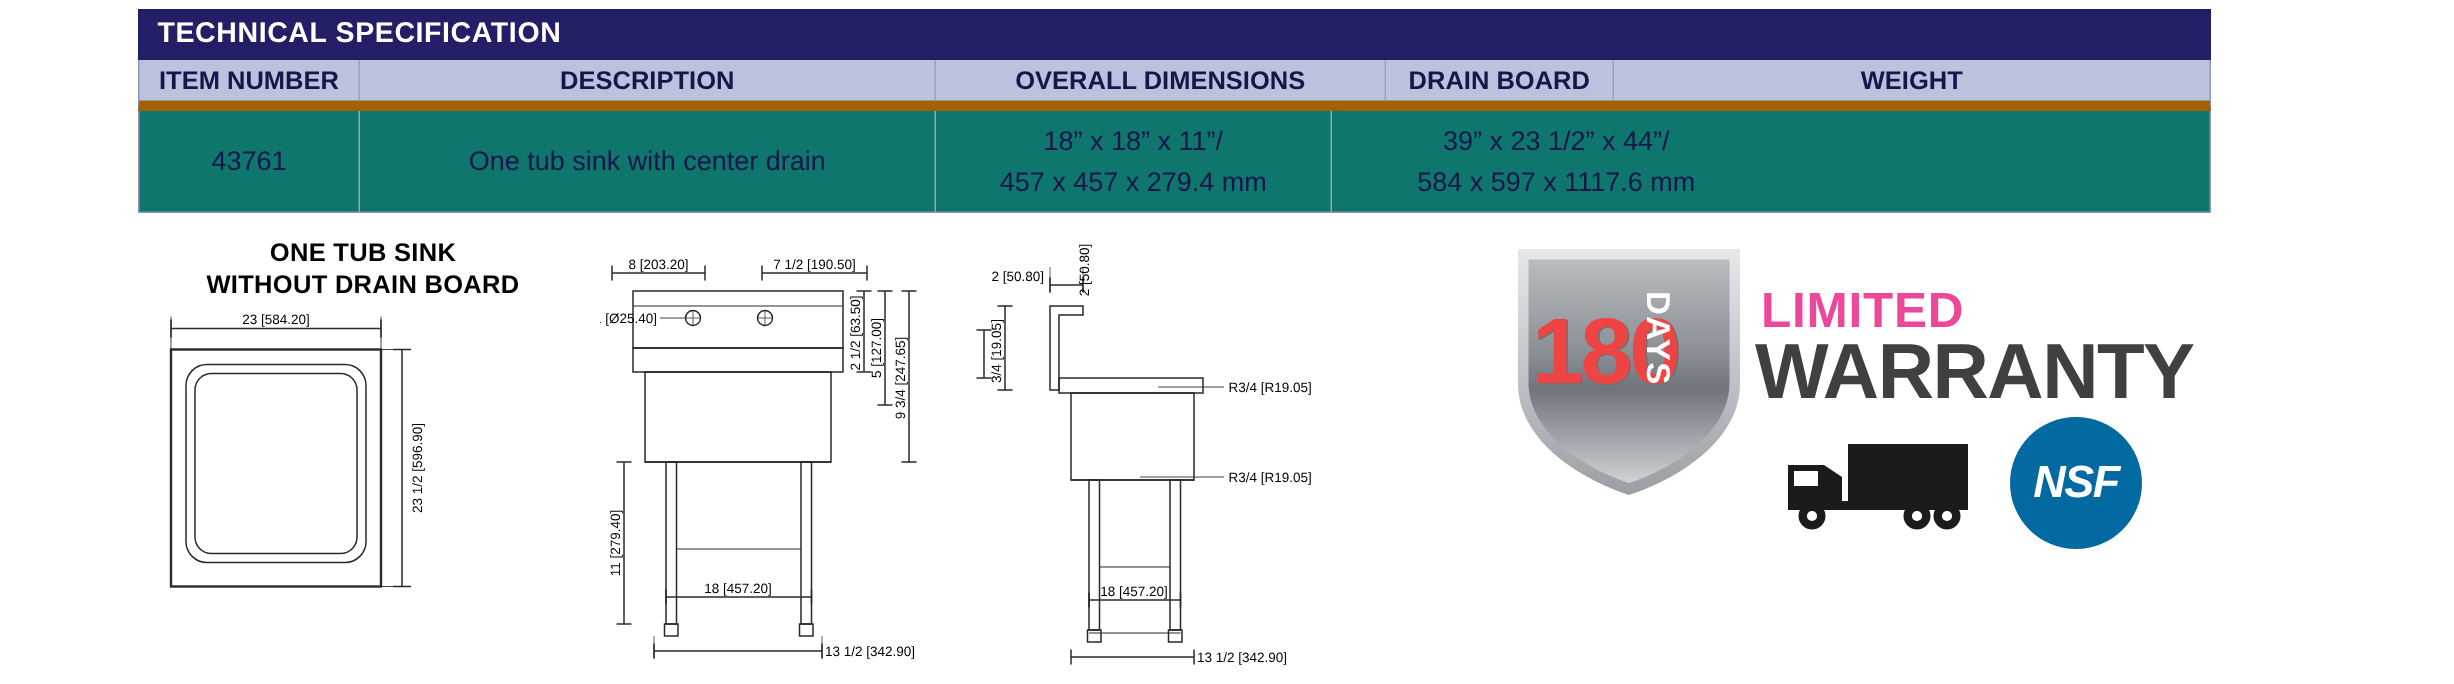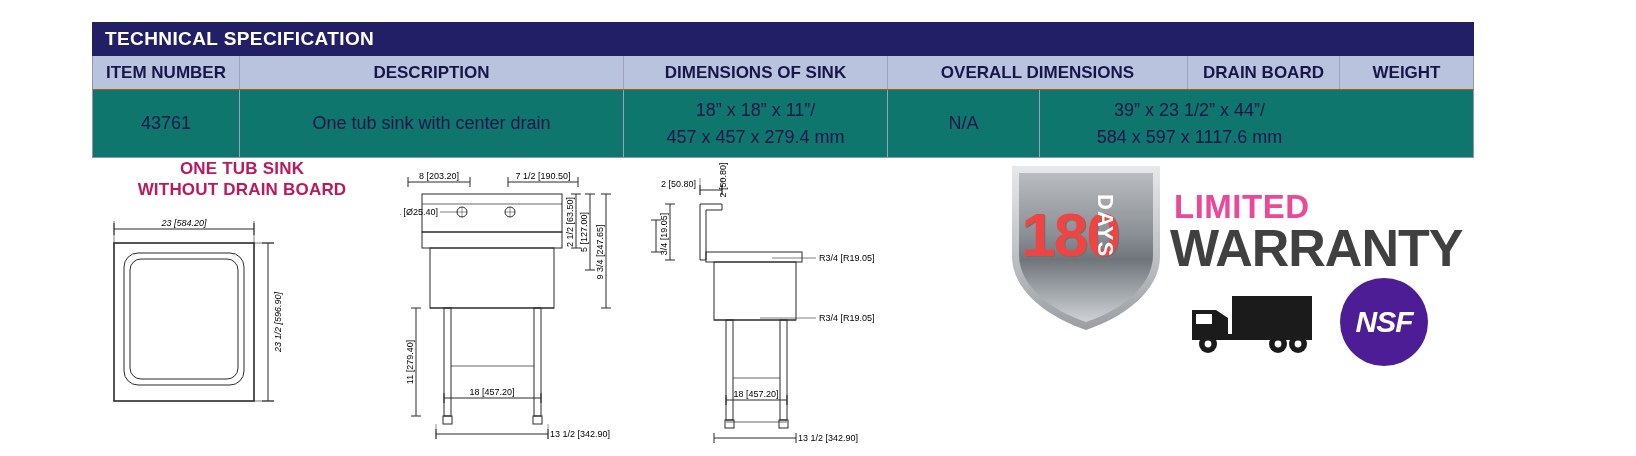--- a/index.html
+++ b/index.html
@@ -2,33 +2,33 @@
 <html><head>
 <meta charset="utf-8">
 <style>
   html,body{margin:0;padding:0;}
   body{
     width:1636px;height:456px;background:#ffffff;
     font-family:"Liberation Sans", sans-serif;
     color:#1b1b4f;overflow:hidden;position:relative;
   }
   
-  .spec-table{position:absolute;left:92px;top:22px;width:1382px;}
+  .spec-table{position:absolute;left:92px;top:6px;width:1382px;}
   .row{display:flex;width:100%;box-sizing:border-box;}
   .title-row{
     background:#231f66;color:#ffffff;height:34px;align-items:center;
     border:1px solid #231f66;box-sizing:border-box;
   }
   .title-row .title-text{
     font-size:19px;font-weight:bold;letter-spacing:.4px;padding-left:12px;
   }
   .head-row{
     background:#bac3dd;height:34px;align-items:center;
     border-left:1px solid #8d96b5;border-right:1px solid #8d96b5;
-    border-bottom:1px solid #a16207;box-sizing:border-box;
+    border-bottom:7px solid #a16207;box-sizing:border-box;
   }
   .head-row .cell{
     font-size:17px;font-weight:bold;color:#16164a;text-align:center;
     display:flex;align-items:center;justify-content:center;height:100%;
     box-sizing:border-box;
   }
   .data-row{
     background:#0f766e;height:68px;
     border-left:1px solid #8d96b5;border-right:1px solid #8d96b5;
     border-bottom:1px solid #8d96b5;box-sizing:border-box;
@@ -42,24 +42,24 @@
   .c2{width:384px;}
   .c3{width:264px;}
   .c4{width:152px;}
   .c5{width:300px;}
   .c6{width:136px;flex:1;}
   .vsep{border-left:1px solid #9aa2bd;}
 
   
   .left-block{position:absolute;left:92px;top:158px;width:300px;}
   .left-cap{
-    text-align:center;font-size:17px;font-weight:bold;color:#be185d;
+    text-align:center;font-size:17px;font-weight:bold;color:#000000;
     line-height:1.25;letter-spacing:.2px;
   }
-  .front-draw{position:relative;width:300px;height:230px;margin-top:10px;font-style:italic;}
+  .front-draw{position:relative;width:300px;height:230px;}
   .dim-txt{font-size:9px;color:#2a2a2a;font-family:"Liberation Sans",sans-serif;}
 
   
   .draw-mid{position:absolute;left:400px;top:160px;width:230px;height:290px;}
   .draw-side{position:absolute;left:640px;top:160px;width:260px;height:292px;}
 
   
   .badge-group{position:absolute;left:1006px;top:160px;width:420px;height:215px;}
   .shield{position:absolute;left:0;top:0;width:160px;height:175px;}
   .shield-num{
@@ -77,50 +77,48 @@
     position:absolute;left:168px;top:28px;font-size:33px;font-weight:bold;
     color:#ec4899;letter-spacing:.5px;font-family:"Liberation Sans",sans-serif;
   }
   .warranty{
     position:absolute;left:164px;top:58px;font-size:52px;font-weight:bold;
     color:#404040;letter-spacing:-1px;
   }
   .truck{position:absolute;left:180px;top:128px;width:140px;height:70px;}
   .nsf{
     position:absolute;left:334px;top:118px;width:88px;height:88px;border-radius:50%;
-    background:#4c1d95;color:#ffffff;display:flex;align-items:center;justify-content:center;
+    background:#0369a1;color:#ffffff;display:flex;align-items:center;justify-content:center;
     font-size:30px;font-weight:bold;font-style:italic;letter-spacing:-1px;
   }
 </style>
 </head>
 <body>
 
 <div class="spec-table">
 
   <div class="row title-row">
     <div class="title-text">TECHNICAL SPECIFICATION</div>
   </div>
 
   <div class="row head-row">
     <div class="cell c1">ITEM NUMBER</div>
     <div class="cell c2 vsep">DESCRIPTION</div>
-    <div class="cell c3 vsep">DIMENSIONS OF SINK</div>
     <div class="cell c5 vsep">OVERALL DIMENSIONS</div>
     <div class="cell c4 vsep">DRAIN BOARD</div>
     <div class="cell c6 vsep">WEIGHT</div>
   </div>
 
   <div class="row data-row">
     <div class="cell c1">43761</div>
     <div class="cell c2 vsep">One tub sink with center drain</div>
     <div class="cell c3 vsep">
       <span>18” x 18” x 11”/</span>
       <span>457 x 457 x 279.4 mm</span>
     </div>
-    <div class="cell c4 vsep">N/A</div>
     <div class="cell c5 vsep">
       <span>39” x 23 1/2” x 44”/</span>
       <span>584 x 597 x 1117.6 mm</span>
     </div>
   </div>
 </div>
 
 <div class="left-block">
   <div class="left-cap">
     <div>ONE TUB SINK</div>

